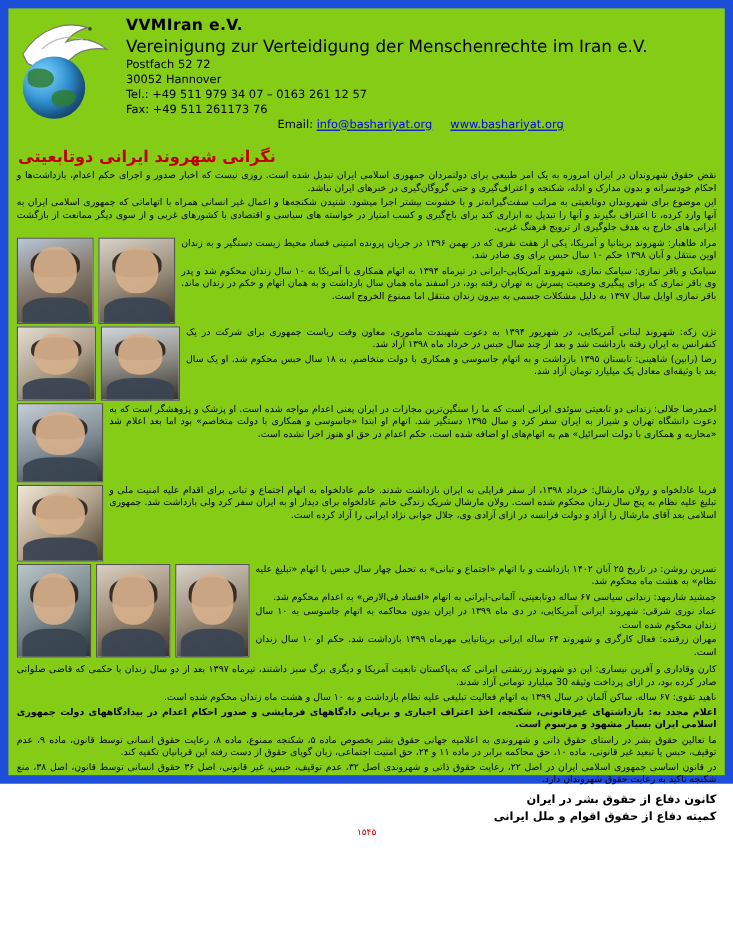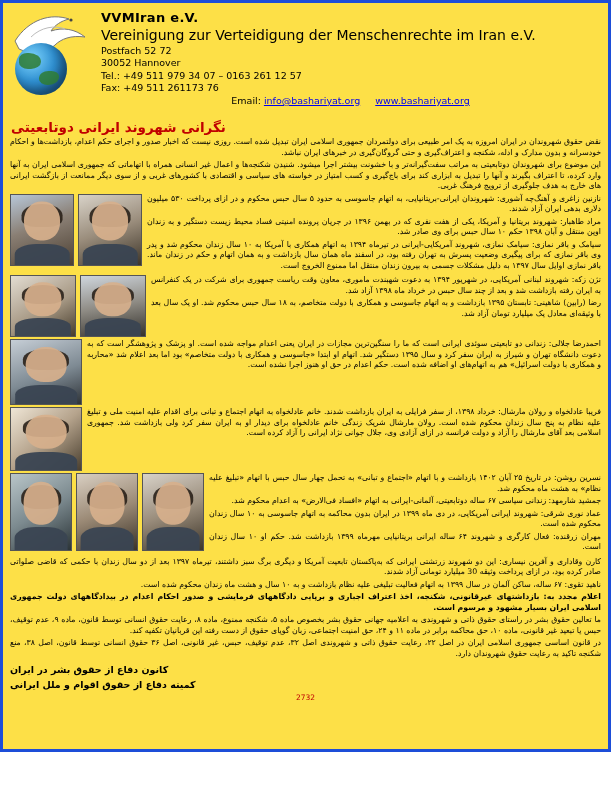--- a/index.html
+++ b/index.html
@@ -6,24 +6,24 @@
   body{
     width:611px;height:792px;
     background:#ffffff;
     font-family:"DejaVu Sans","Liberation Sans",sans-serif;
     font-size:8px;
     color:#000;
     overflow:hidden;
   }
   .page{
     position:relative;
-    width:611px;height:752px;
+    width:611px;height:653px;
     box-sizing:border-box;
-    border:3px solid #1d4ed8;
-    background:#fde047;
+    border:7px solid #1d4ed8;
+    background:#84cc16;
   }
   
   .header{
     display:flex;
     align-items:flex-start;
     padding:6px 8px 2px 6px;
     height:100px;
     box-sizing:border-box;
   }
   .logo{
@@ -112,21 +112,21 @@
     width:66%;height:32%;border-radius:50% 50% 35% 35%;
     background:#2a211a;opacity:.9;
   }
   .body{
     position:absolute;left:50%;bottom:-6%;transform:translateX(-50%);
     width:88%;height:36%;border-radius:40% 40% 0 0;
     background:#3a4452;opacity:.95;
   }
   
   .footer{
-    direction:rtl;text-align:left;
+    direction:rtl;text-align:right;
     margin-top:4px;
     font-size:9.5px;
     line-height:1.5;
     color:#000;
   }
   .footer .l1{font-weight:bold;}
   .footer .l2{font-weight:bold;}
   .code{
     direction:rtl;text-align:center;color:#c00000;font-size:7.5px;margin-top:1px;
   }
@@ -178,21 +178,20 @@
             <div class="body"></div>
         </div>
         <div class="ph f2" style="width:62px;height:70px;">
           <div class="fill"></div>
             <div class="hair"></div>
             <div class="face"></div>
             <div class="body"></div>
         </div>
       </div>
       <div class="txtcol">
-        <p class="fa">نازنین زاغری و آهنگ‌چه آشوری: شهروندان ایرانی-بریتانیایی، به اتهام جاسوسی به حدود ۵ سال حبس محکوم و در ازای پرداخت ۵۳۰ میلیون دلاری بدهی ایران آزاد شدند.</p>
         <p class="fa">مراد طاهبار: شهروند بریتانیا و آمریکا، یکی از هفت نفری که در بهمن ۱۳۹۶ در جریان پرونده امنیتی فساد محیط زیست دستگیر و به زندان اوین منتقل و آبان ۱۳۹۸ حکم ۱۰ سال حبس برای وی صادر شد.</p>
         <p class="fa">سیامک و باقر نمازی: سیامک نمازی، شهروند آمریکایی-ایرانی در تیرماه ۱۳۹۴ به اتهام همکاری با آمریکا به ۱۰ سال زندان محکوم شد و پدر وی باقر نمازی که برای پیگیری وضعیت پسرش به تهران رفته بود، در اسفند ماه همان سال بازداشت و به همان اتهام و حکم در زندان ماند. باقر نمازی اوایل سال ۱۳۹۷ به دلیل مشکلات جسمی به بیرون زندان منتقل اما ممنوع الخروج است.</p>
       </div>
     </div>
 
     <div class="row">
       <div class="photo-pair">
         <div class="ph f3" style="width:64px;height:60px;">
           <div class="fill"></div>
             <div class="hair"></div>
@@ -269,16 +268,16 @@
     <p class="fa">کارن وقاداری و آفرین نیساری: این دو شهروند زرتشتی ایرانی که به‌پاکستان تابعیت آمریکا و دیگری برگ سبز داشتند، تیرماه ۱۳۹۷ بعد از دو سال زندان با حکمی که قاضی صلواتی صادر کرده بود، در ازای پرداخت وثیقه 30 میلیارد تومانی آزاد شدند.</p>
     <p class="fa">ناهید تقوی: ۶۷ ساله، ساکن آلمان در سال ۱۳۹۹ به اتهام فعالیت تبلیغی علیه نظام بازداشت و به ۱۰ سال و هشت ماه زندان محکوم شده است.</p>
     <p class="fa b">اعلام مجدد به: بازداشتهای غیرقانونی، شکنجه، اخذ اعتراف اجباری و برپایی دادگاههای فرمایشی و صدور احکام اعدام در بیدادگاههای دولت جمهوری اسلامی ایران بسیار مشهود و مرسوم است.</p>
     <p class="fa">ما تعالین حقوق بشر در راستای حقوق ذاتی و شهروندی به اعلامیه جهانی حقوق بشر بخصوص ماده ۵، شکنجه ممنوع، ماده ۸، رعایت حقوق انسانی توسط قانون، ماده ۹، عدم توقیف، حبس یا تبعید غیر قانونی، ماده ۱۰، حق محاکمه برابر در ماده ۱۱ و ۲۴، حق امنیت اجتماعی، زبان گویای حقوق از دست رفته این قربانیان تکفیه کند.</p>
     <p class="fa">در قانون اساسی جمهوری اسلامی ایران در اصل ۲۲، رعایت حقوق ذاتی و شهروندی اصل ۳۲، عدم توقیف، حبس، غیر قانونی، اصل ۳۶ حقوق انسانی توسط قانون، اصل ۳۸، منع شکنجه تاکید به رعایت حقوق شهروندان دارد.</p>
 
     <div class="footer">
       <div class="l1">کانون دفاع از حقوق بشر در ایران</div>
       <div class="l2">کمیته دفاع از حقوق اقوام و ملل ایرانی</div>
     </div>
-    <div class="code">2732</div>
+    <div class="code">۱۵۴۵</div>
 
   </div>
 </div>
 
 </body></html>

